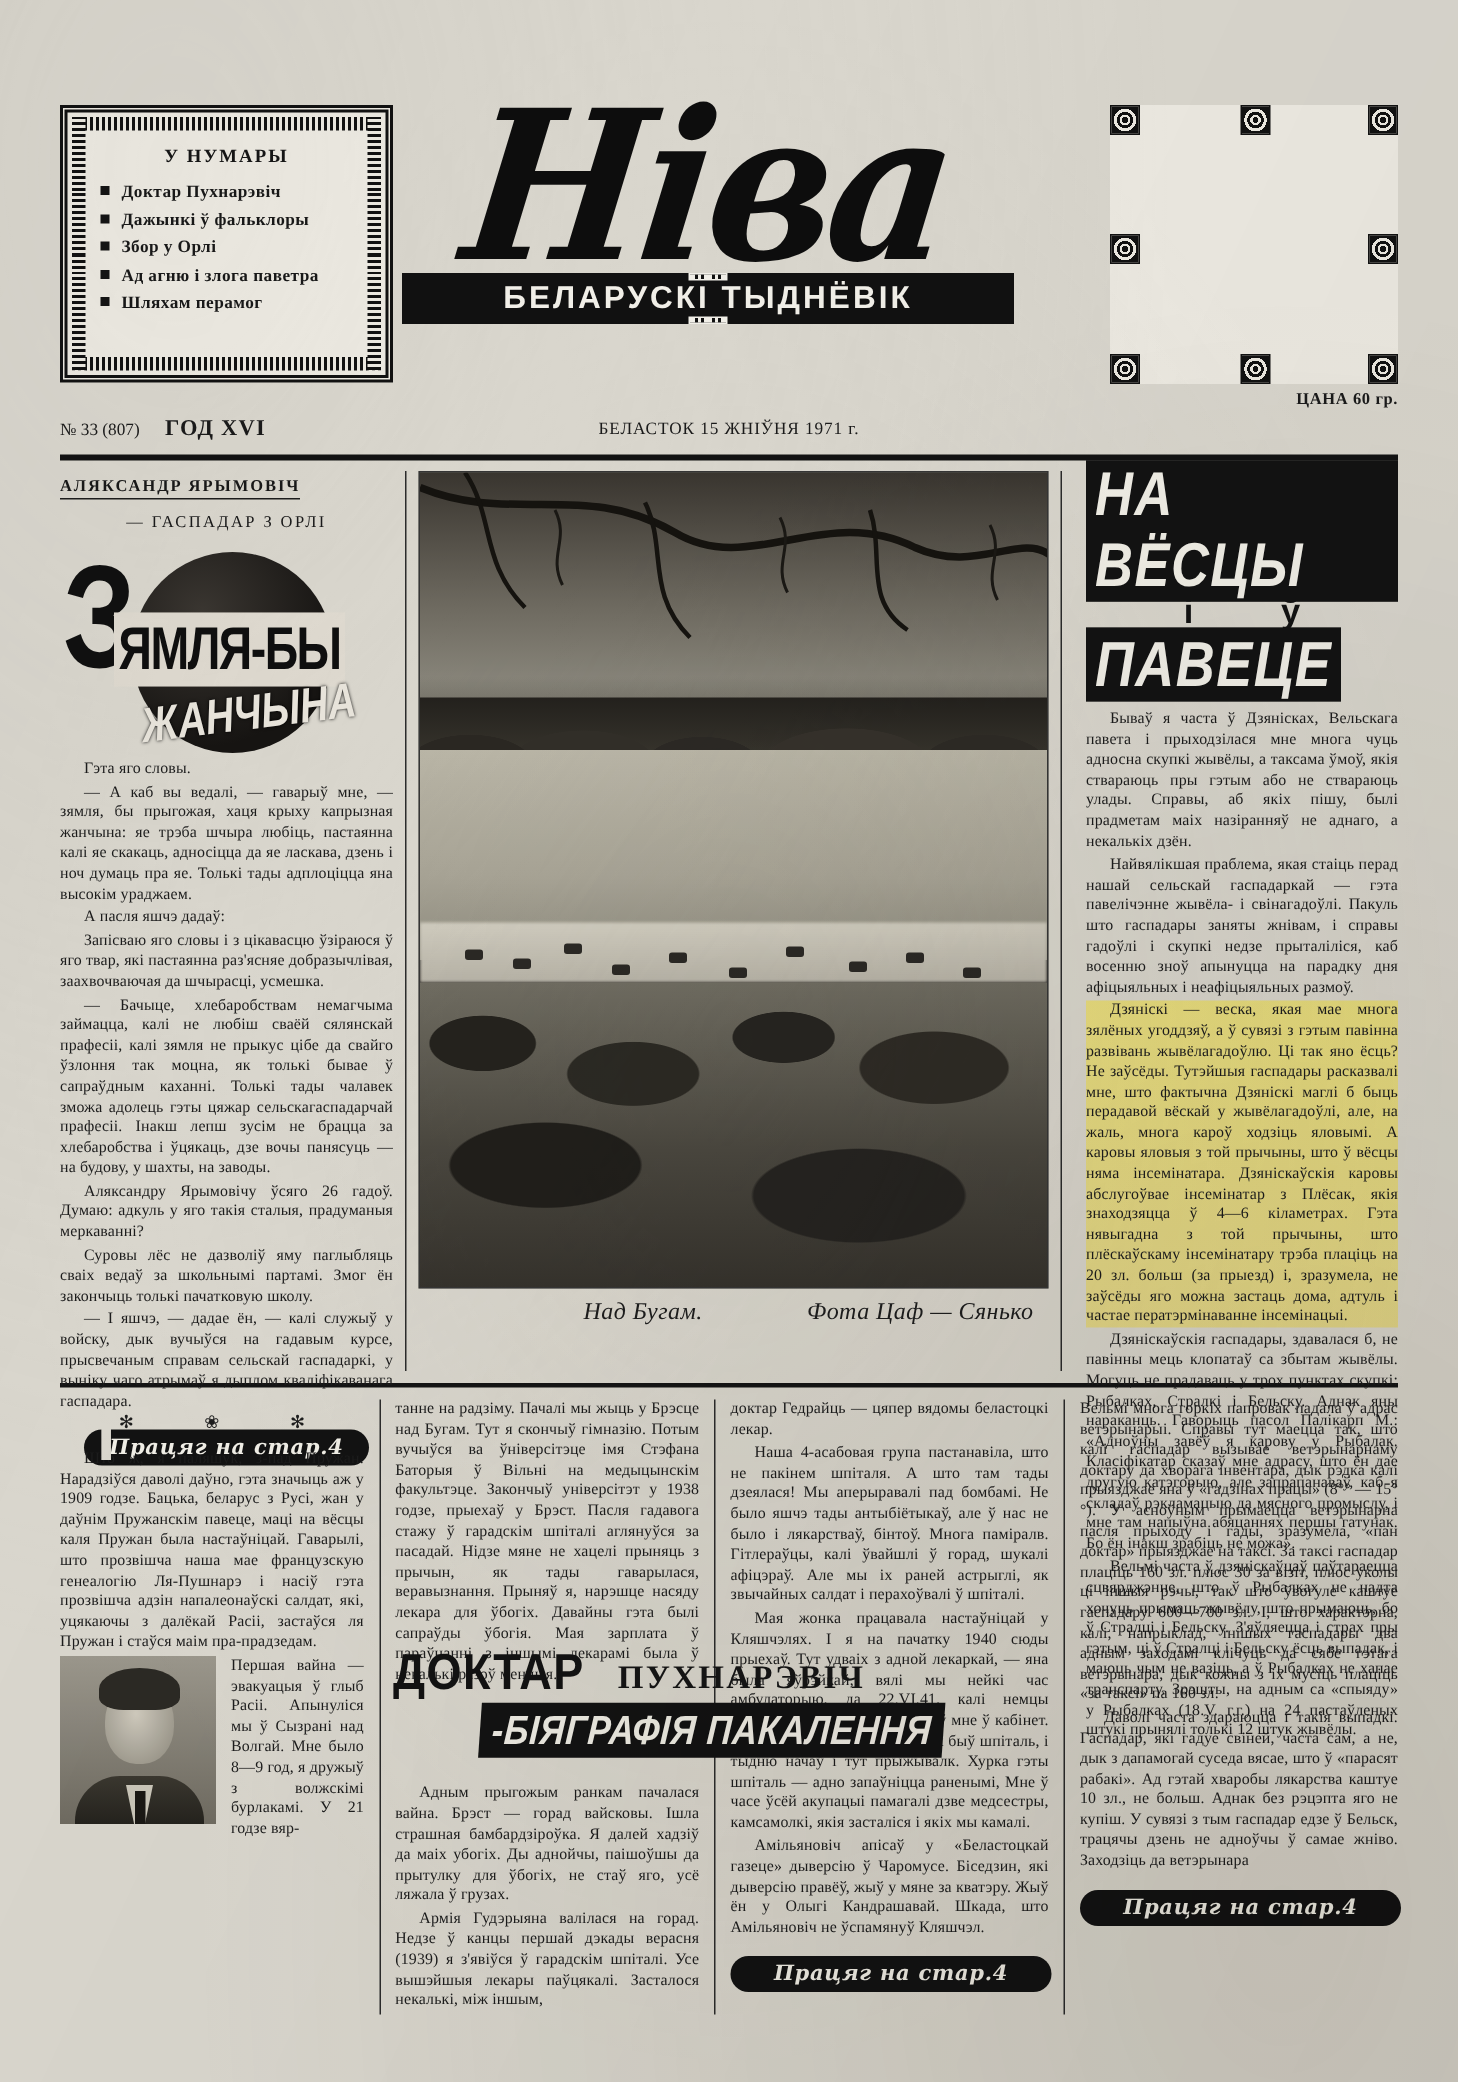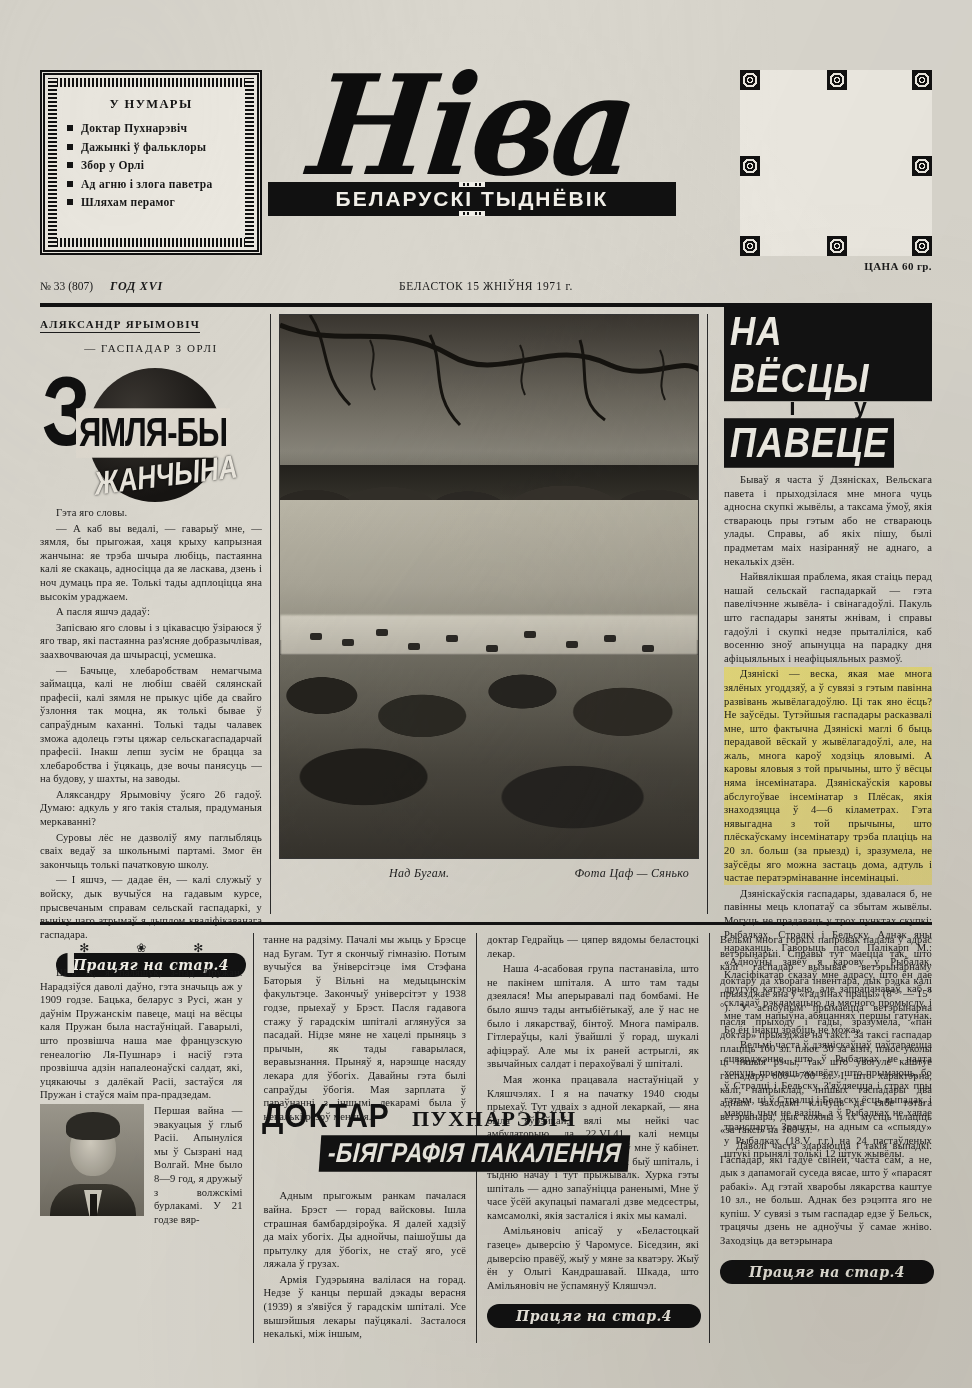--- a/index.html
+++ b/index.html
@@ -96,21 +96,21 @@
     position:absolute;right:0;top:198px;font-size:11px;font-weight:bold;color:#1a1a1a;
     letter-spacing:.4px;
   }
 
   
   .dateline{
     position:relative;height:30px;margin-top:4px;
     display:flex;align-items:center;
   }
   .dl-left{font-size:11.5px;color:#1a1a1a;}
-  .dl-left b{font-size:12px;margin-left:14px;letter-spacing:.8px;font-style:italic;}
+  .dl-left b{font-size:15px;margin-left:14px;letter-spacing:.8px;}
   .dl-center{
     position:absolute;left:0;right:0;text-align:center;font-size:11.5px;
     letter-spacing:.6px;color:#1a1a1a;
   }
   .rule-thick{height:4px;background:#121212;margin-top:2px;}
 
   
   .top-body{display:flex;margin-top:7px;height:600px;}
   .col-left{width:222px;}
   .col-mid{width:438px;margin:0 8px;border-left:1px solid #2b2b2b;border-right:1px solid #2b2b2b;padding:0 8px;box-sizing:border-box;}
@@ -194,21 +194,21 @@
     background:
       radial-gradient(ellipse 50px 26px at 10% 20%, #24221d 0 70%, transparent 72%),
       radial-gradient(ellipse 62px 30px at 34% 30%, #2b2923 0 70%, transparent 72%),
       radial-gradient(ellipse 48px 24px at 58% 18%, #262420 0 70%, transparent 72%),
       radial-gradient(ellipse 70px 34px at 82% 28%, #2e2b25 0 70%, transparent 72%),
       radial-gradient(ellipse 90px 40px at 20% 60%, #201e1a 0 70%, transparent 72%),
       radial-gradient(ellipse 100px 44px at 70% 70%, #252320 0 70%, transparent 72%),
       linear-gradient(180deg,#6f6c61,#4a473f 55%,#35322c);
   }
   .photo-caption{
-    display:flex;justify-content:space-between;font-size:12px;font-style:italic;
+    display:flex;justify-content:space-between;font-size:16px;font-style:italic;
     color:#1d1d1d;padding:7px 10px 0 110px;letter-spacing:.3px;
   }
 
   .rhead{position:relative;margin-bottom:9px;}
   .rhead-l1,.rhead-l3{
     background:#121212;color:#f1efe7;font-family:"Liberation Sans",sans-serif;
     font-weight:bold;font-style:italic;display:inline-block;
     transform:scaleY(1.18);transform-origin:left center;
   }
   .rhead-l1{font-size:35px;line-height:40px;padding:0 6px;letter-spacing:1px;}

